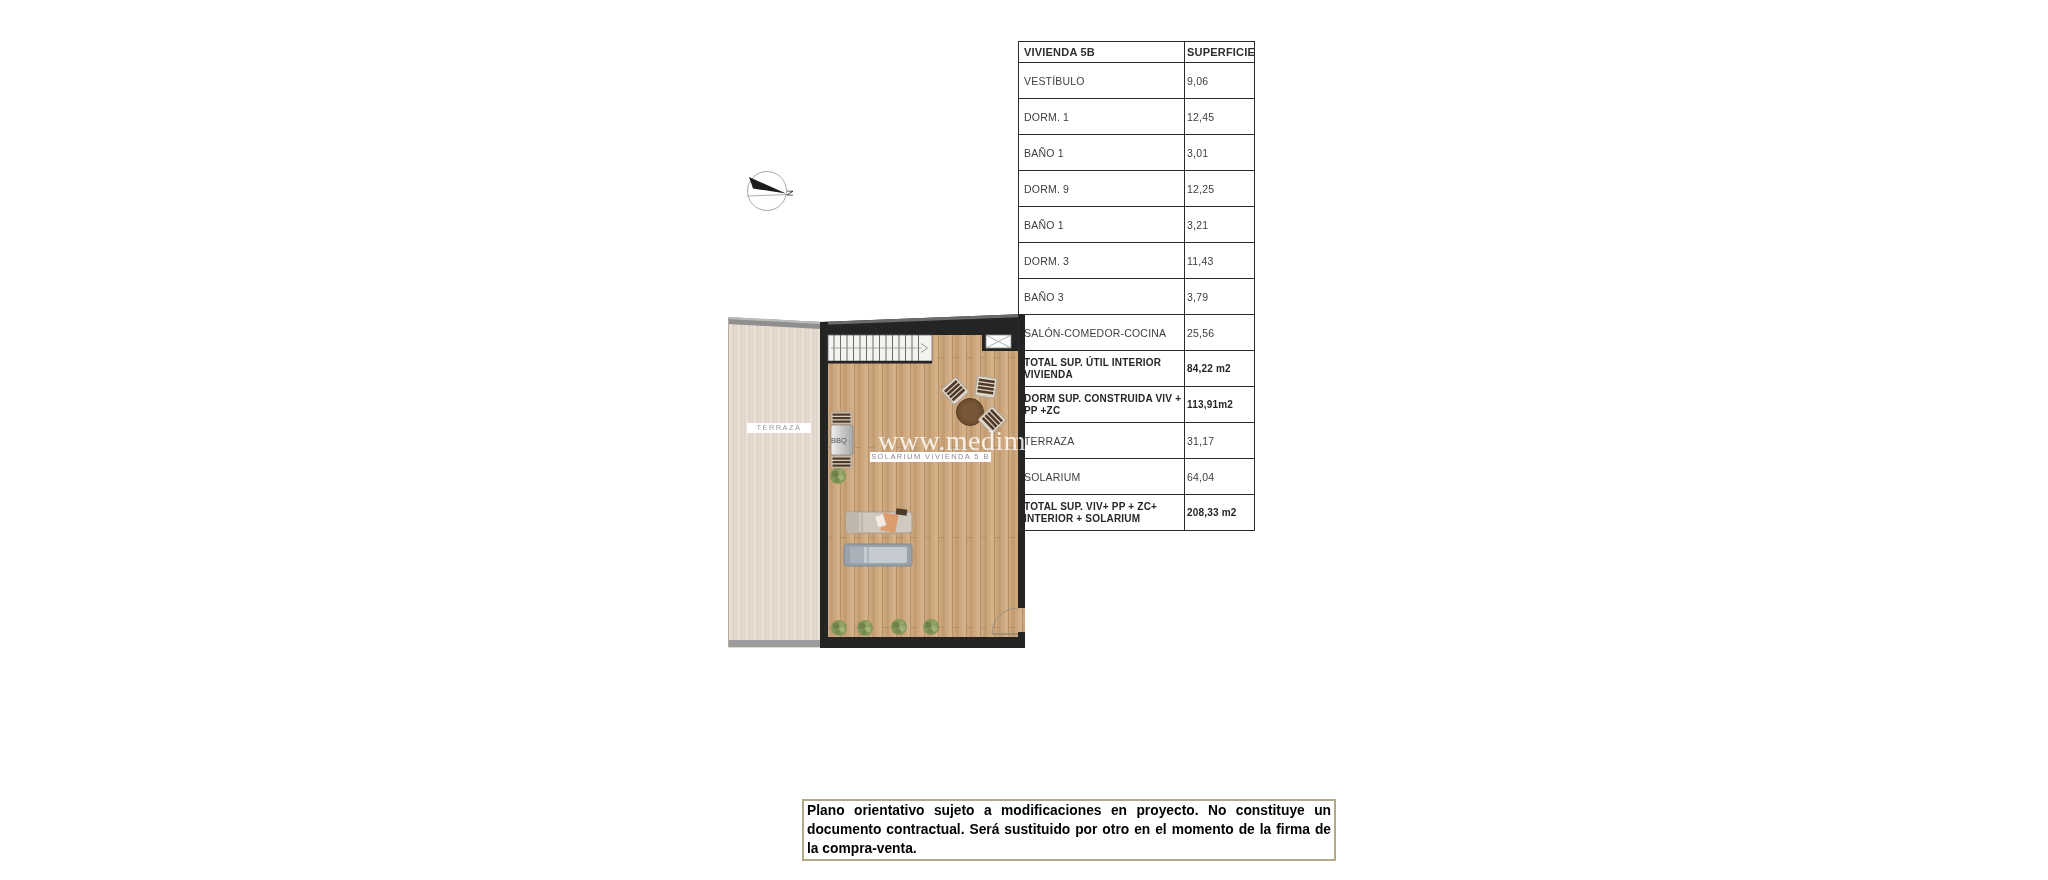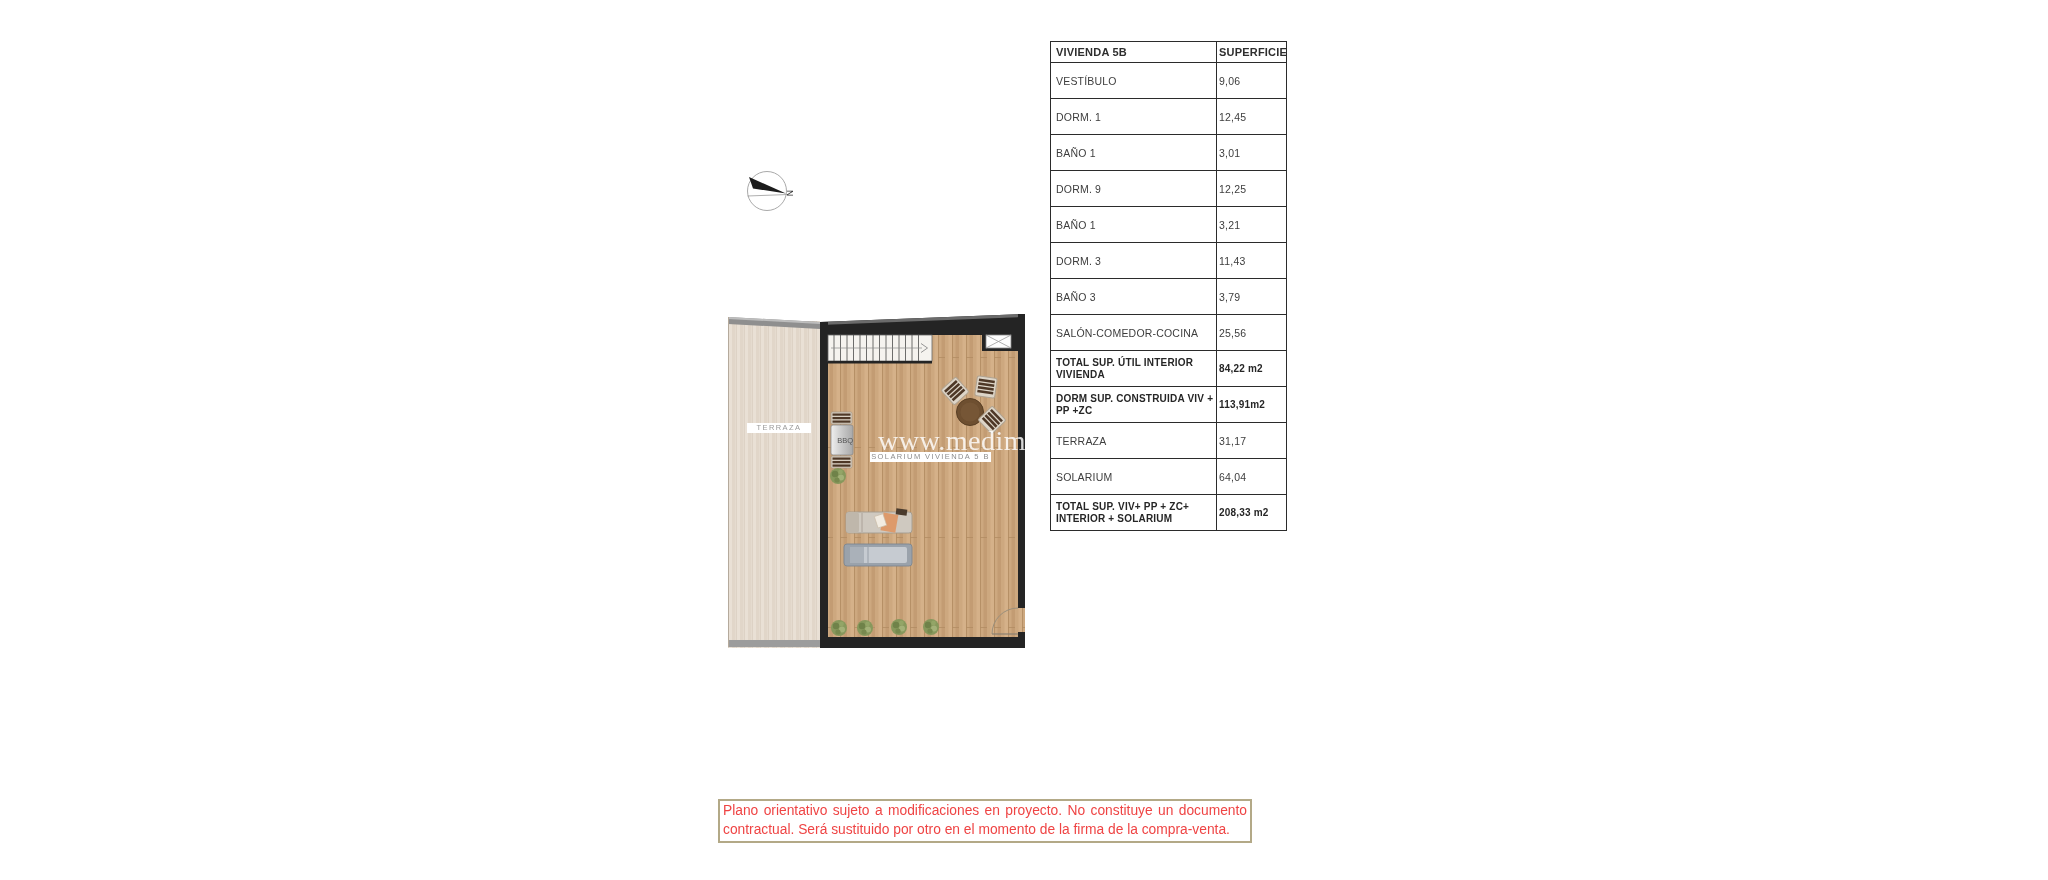--- a/index.html
+++ b/index.html
@@ -15,48 +15,48 @@
   .floor-plan{position:absolute;left:728px;top:313px;width:297px;height:335px;overflow:hidden;}
   .floor-plan svg{position:absolute;left:0;top:0;}
   .plan-label{
     position:absolute;background:#ffffff;color:#9a9a9a;
     text-align:center;letter-spacing:1.4px;white-space:nowrap;overflow:hidden;
   }
   .terraza-label{left:19px;top:110px;width:64px;height:10px;font-size:7.5px;line-height:10px;}
   .solarium-label{left:142px;top:139px;width:121px;height:10px;font-size:7.5px;line-height:10px;color:#8d8d8d;}
   .bbq-label{
     position:absolute;left:103px;top:123px;width:22px;height:10px;background:transparent;
-    font-size:7.5px;line-height:10px;color:#555;text-align:right;letter-spacing:0;
+    font-size:7.5px;line-height:10px;color:#555;text-align:left;letter-spacing:0;
   }
   .watermark{
     position:absolute;left:150px;top:112px;font-family:"Liberation Serif",serif;
     font-size:28px;color:rgba(255,255,255,0.82);white-space:nowrap;letter-spacing:0.5px;
   }
 
   
   .area-table{
-    position:absolute;left:1050px;top:41px;width:236px;
+    position:absolute;left:1018px;top:41px;width:236px;
     border-collapse:collapse;table-layout:fixed;color:#3d3d3d;border-radius:29px;
   }
   .area-table td,.area-table th{
     border:1.6px solid #2b2b2b;padding:0 0 0 5px;vertical-align:middle;
     font-size:10.5px;letter-spacing:0.2px;
   }
   .area-table col.c-name{width:166px;}
   .area-table col.c-val{width:70px;}
   .area-table th{height:20px;font-size:11px;font-weight:bold;text-align:left;color:#2e2e2e;}
   .area-table th.val,.area-table td.val{padding:0 2px;}
   .area-table tr.row{height:36px;}
   .area-table tr.total td{font-weight:bold;font-size:10px;line-height:11.5px;color:#262626;}
 
   
   .disclaimer{
-    position:absolute;left:718px;top:799px;width:524px;
+    position:absolute;left:802px;top:799px;width:524px;
     border:2px solid #b3a987;padding:1px 3px;
-    font-size:13.8px;line-height:18.8px;color:#ef4444;text-align:justify;
+    font-size:13.8px;line-height:18.8px;color:#000000;text-align:justify;font-weight:bold;
   }
   .disclaimer p{margin:0;}
 </style>
 </head>
 <body>
 
 <div class="canvas">
 
   <svg class="compass" viewBox="0 0 52 52" width="52" height="52">
     <circle cx="23" cy="24" r="19.5" fill="none" stroke="#a9a9a9" stroke-width="1"></circle>

